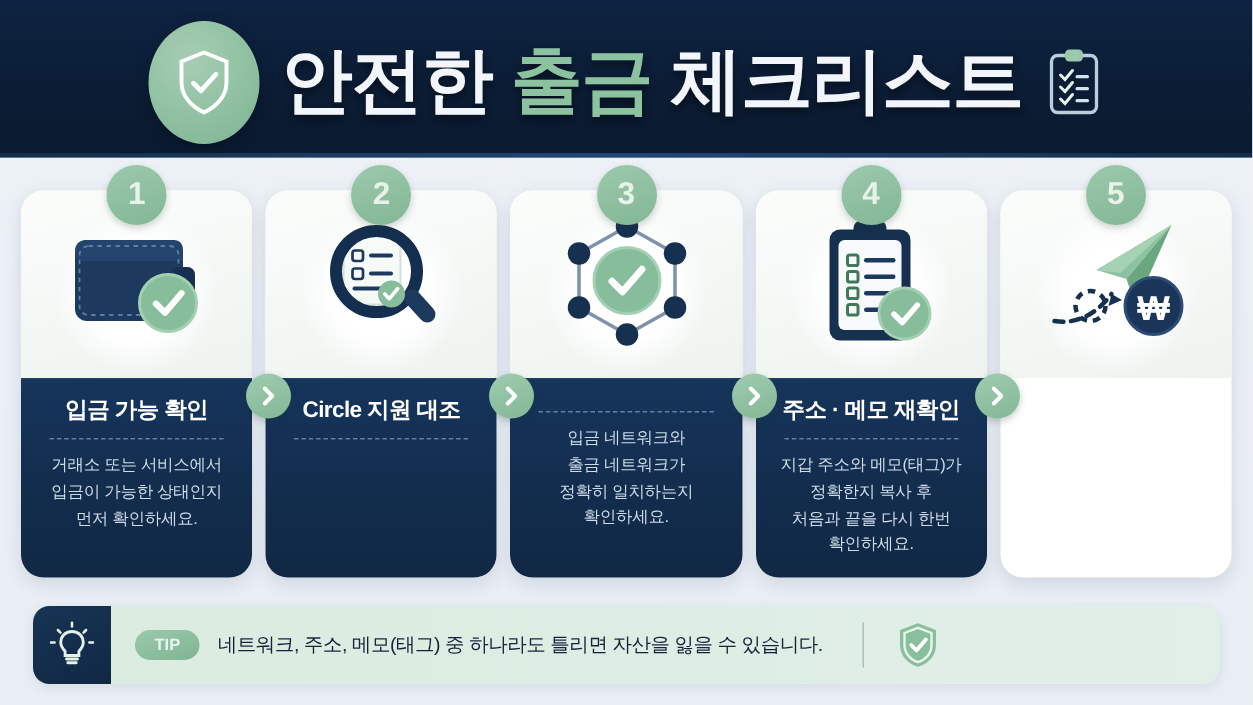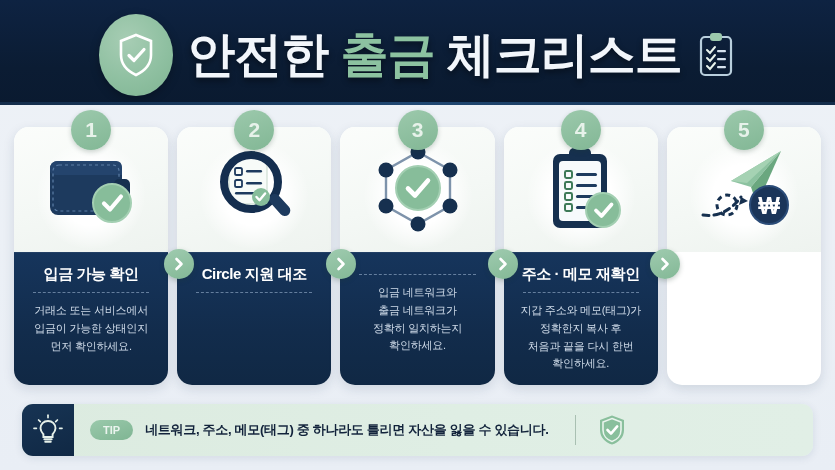--- a/index.html
+++ b/index.html
@@ -159,21 +159,21 @@
   .tip-pill {
     margin-left:16px;
     background:linear-gradient(160deg,#9ac9ab,#7fb593);
     color:#eaf4ee;
     font-size:11px; font-weight:bold;
     padding:4px 13px; border-radius:11px;
     flex:0 0 auto;
   }
   .tip-text {
     margin-left:12px;
-    font-size:13px; font-weight:bold; color:#12233b;
+    font-size:13px; font-weight:normal; color:#12233b;
     letter-spacing:-.3px; white-space:nowrap;
   }
   .vdiv { width:1px; height:30px; background:#a9c0b2; margin:0 22px 0 26px; flex:0 0 auto; }
   .tip-shield { width:28px; height:32px; flex:0 0 auto; }
   .tip-text2 {
     margin-left:12px;
     font-size:13px; font-weight:bold; color:#12233b;
     letter-spacing:-.3px; white-space:nowrap;
   }
 </style>

